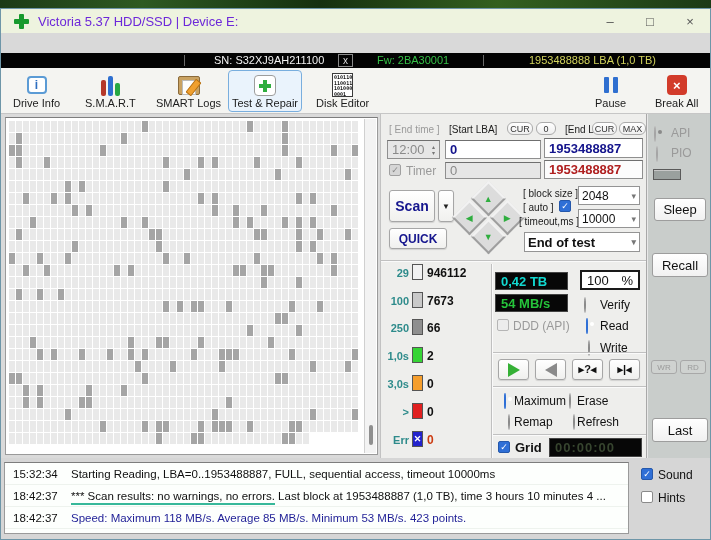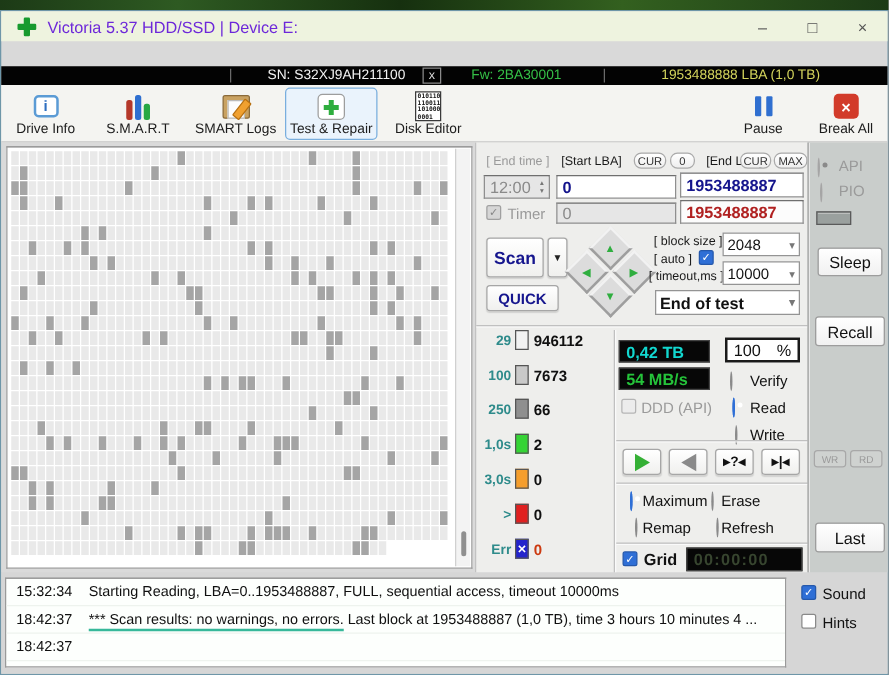--- a/index.html
+++ b/index.html
@@ -1708,20 +1708,21 @@
       <div class="logrow">
         <span class="log-time">15:32:34</span>
         <span class="log-text"><span class="log-hl" style="border:none"></span><span>Starting Reading, LBA=0..1953488887, FULL, sequential access, timeout 10000ms</span></span>
       </div>
       <div class="logrow">
         <span class="log-time">18:42:37</span>
         <span class="log-text"><span class="log-hl">*** Scan results: no warnings, no errors.</span><span> Last block at 1953488887 (1,0 TB), time 3 hours 10 minutes 4 ...</span></span>
       </div>
       <div class="logrow speed">
         <span class="log-time">18:42:37</span>
+        <span class="log-text"><span class="log-hl" style="border:none"></span><span>Speed: Maximum 118 MB/s. Average 85 MB/s. Minimum 53 MB/s. 423 points.</span></span>
       </div>
     </div>
     <div class="a logside">
       <span class="a check on" style="left:8px;top:10px">✓</span>
       <span class="a rlabel" style="left:25px;top:10px">Sound</span>
       <span class="a check off" style="left:8px;top:33px"></span>
       <span class="a rlabel" style="left:25px;top:33px">Hints</span>
     </div>
   </div>
 </div>

